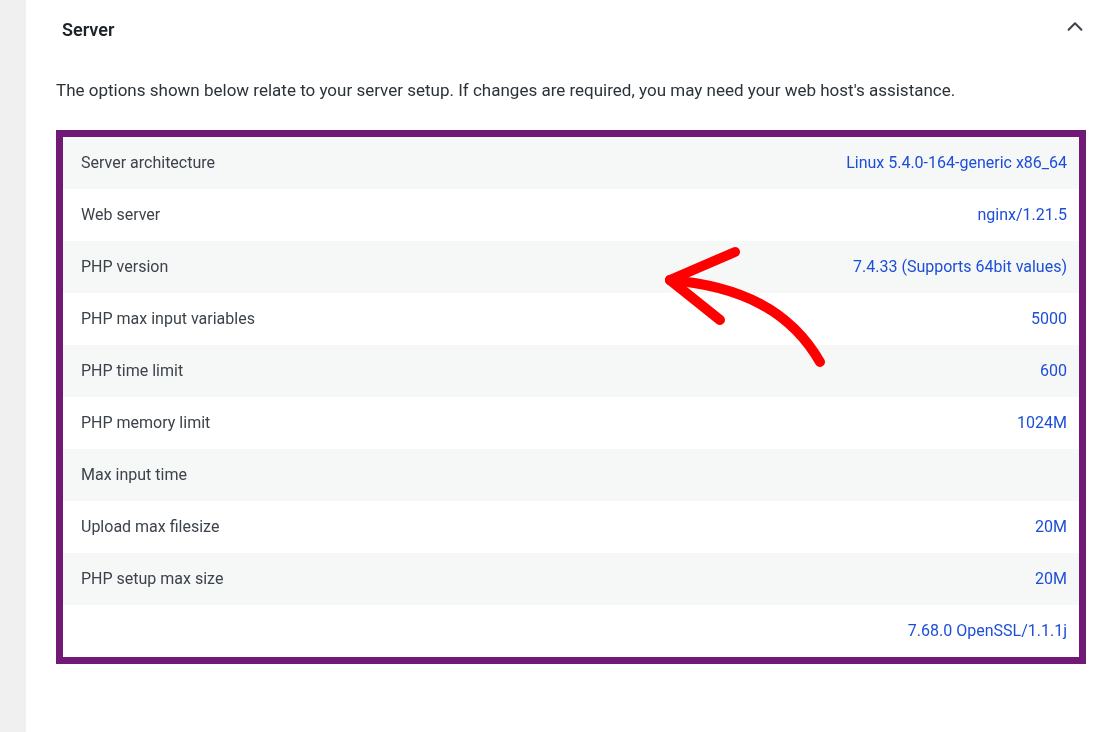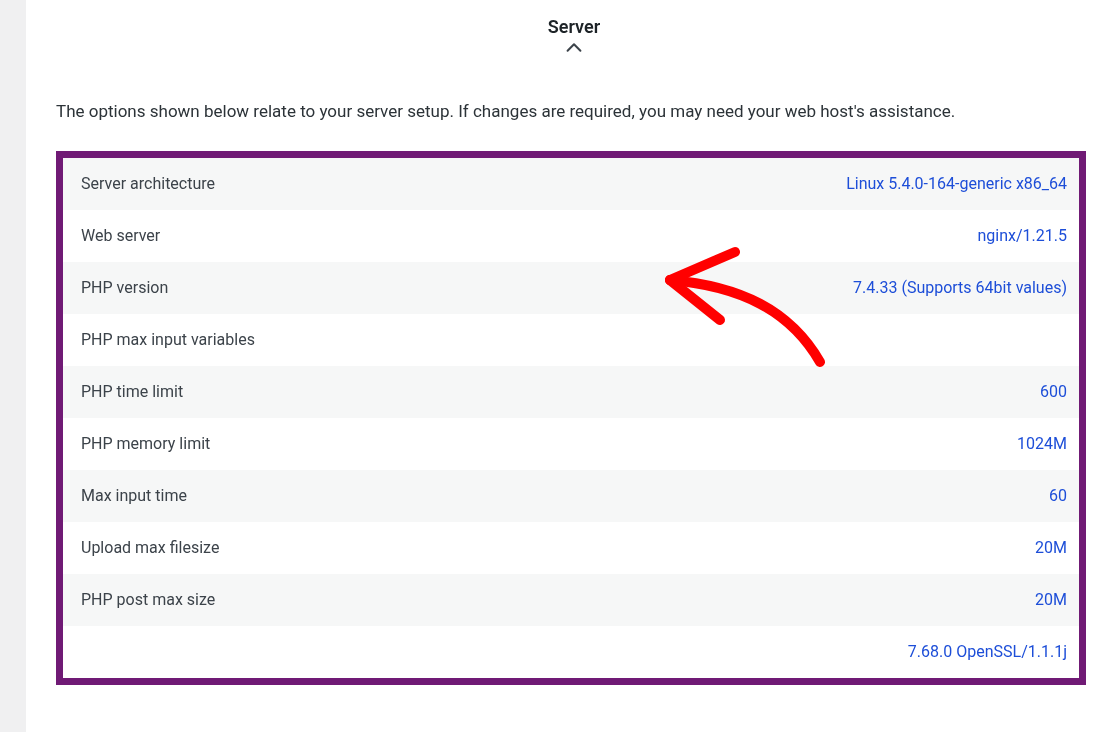--- a/index.html
+++ b/index.html
@@ -26,21 +26,20 @@
       top: 0;
       background: #fff;
       height: 100%;
     }
     .panel-header {
       display: flex;
       justify-content: space-between;
       align-items: center;
       padding: 16px 30px 36px 36px;
       cursor: pointer;
-      flex-direction: column;
     }
     .panel-title {
       font-size: 18px;
       font-weight: 600;
       color: #1d2327;
     }
     .chevron {
       color: #3c434a;
     }
     .panel-body {
@@ -112,39 +111,39 @@
       <div class="row">
         <div class="cell-label">Web server</div>
         <div class="cell-value">nginx/1.21.5</div>
       </div>
       <div class="row">
         <div class="cell-label">PHP version</div>
         <div class="cell-value">7.4.33 (Supports 64bit values)</div>
       </div>
       <div class="row">
         <div class="cell-label">PHP max input variables</div>
+        <div class="cell-value">5000</div>
       </div>
       <div class="row">
         <div class="cell-label">PHP time limit</div>
         <div class="cell-value">600</div>
       </div>
       <div class="row">
         <div class="cell-label">PHP memory limit</div>
         <div class="cell-value">1024M</div>
       </div>
       <div class="row">
         <div class="cell-label">Max input time</div>
-        <div class="cell-value">60</div>
       </div>
       <div class="row">
         <div class="cell-label">Upload max filesize</div>
         <div class="cell-value">20M</div>
       </div>
       <div class="row">
-        <div class="cell-label">PHP post max size</div>
+        <div class="cell-label">PHP setup max size</div>
         <div class="cell-value">20M</div>
       </div>
       <div class="row">
         <div class="cell-value">7.68.0 OpenSSL/1.1.1j</div>
       </div>
     </div>
   </div>
 </div>
 
 <svg class="annotation" width="1116" height="732">

